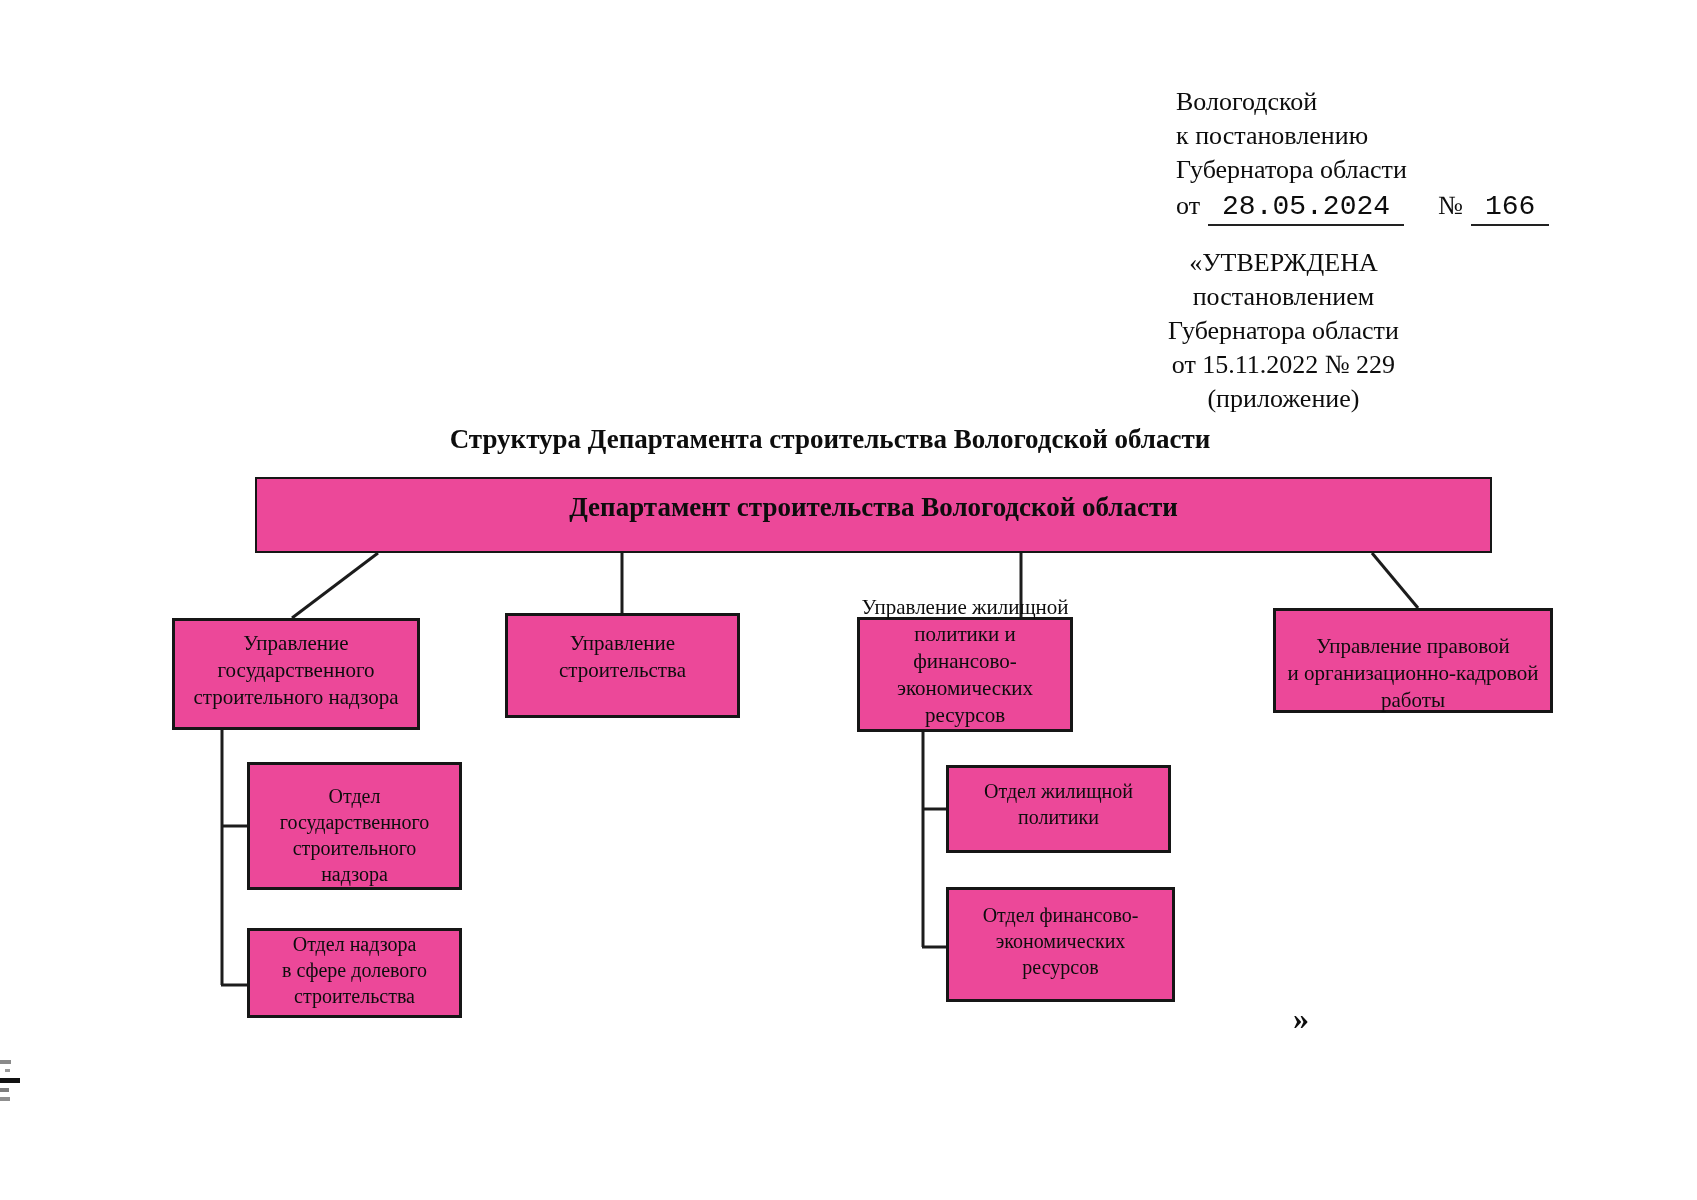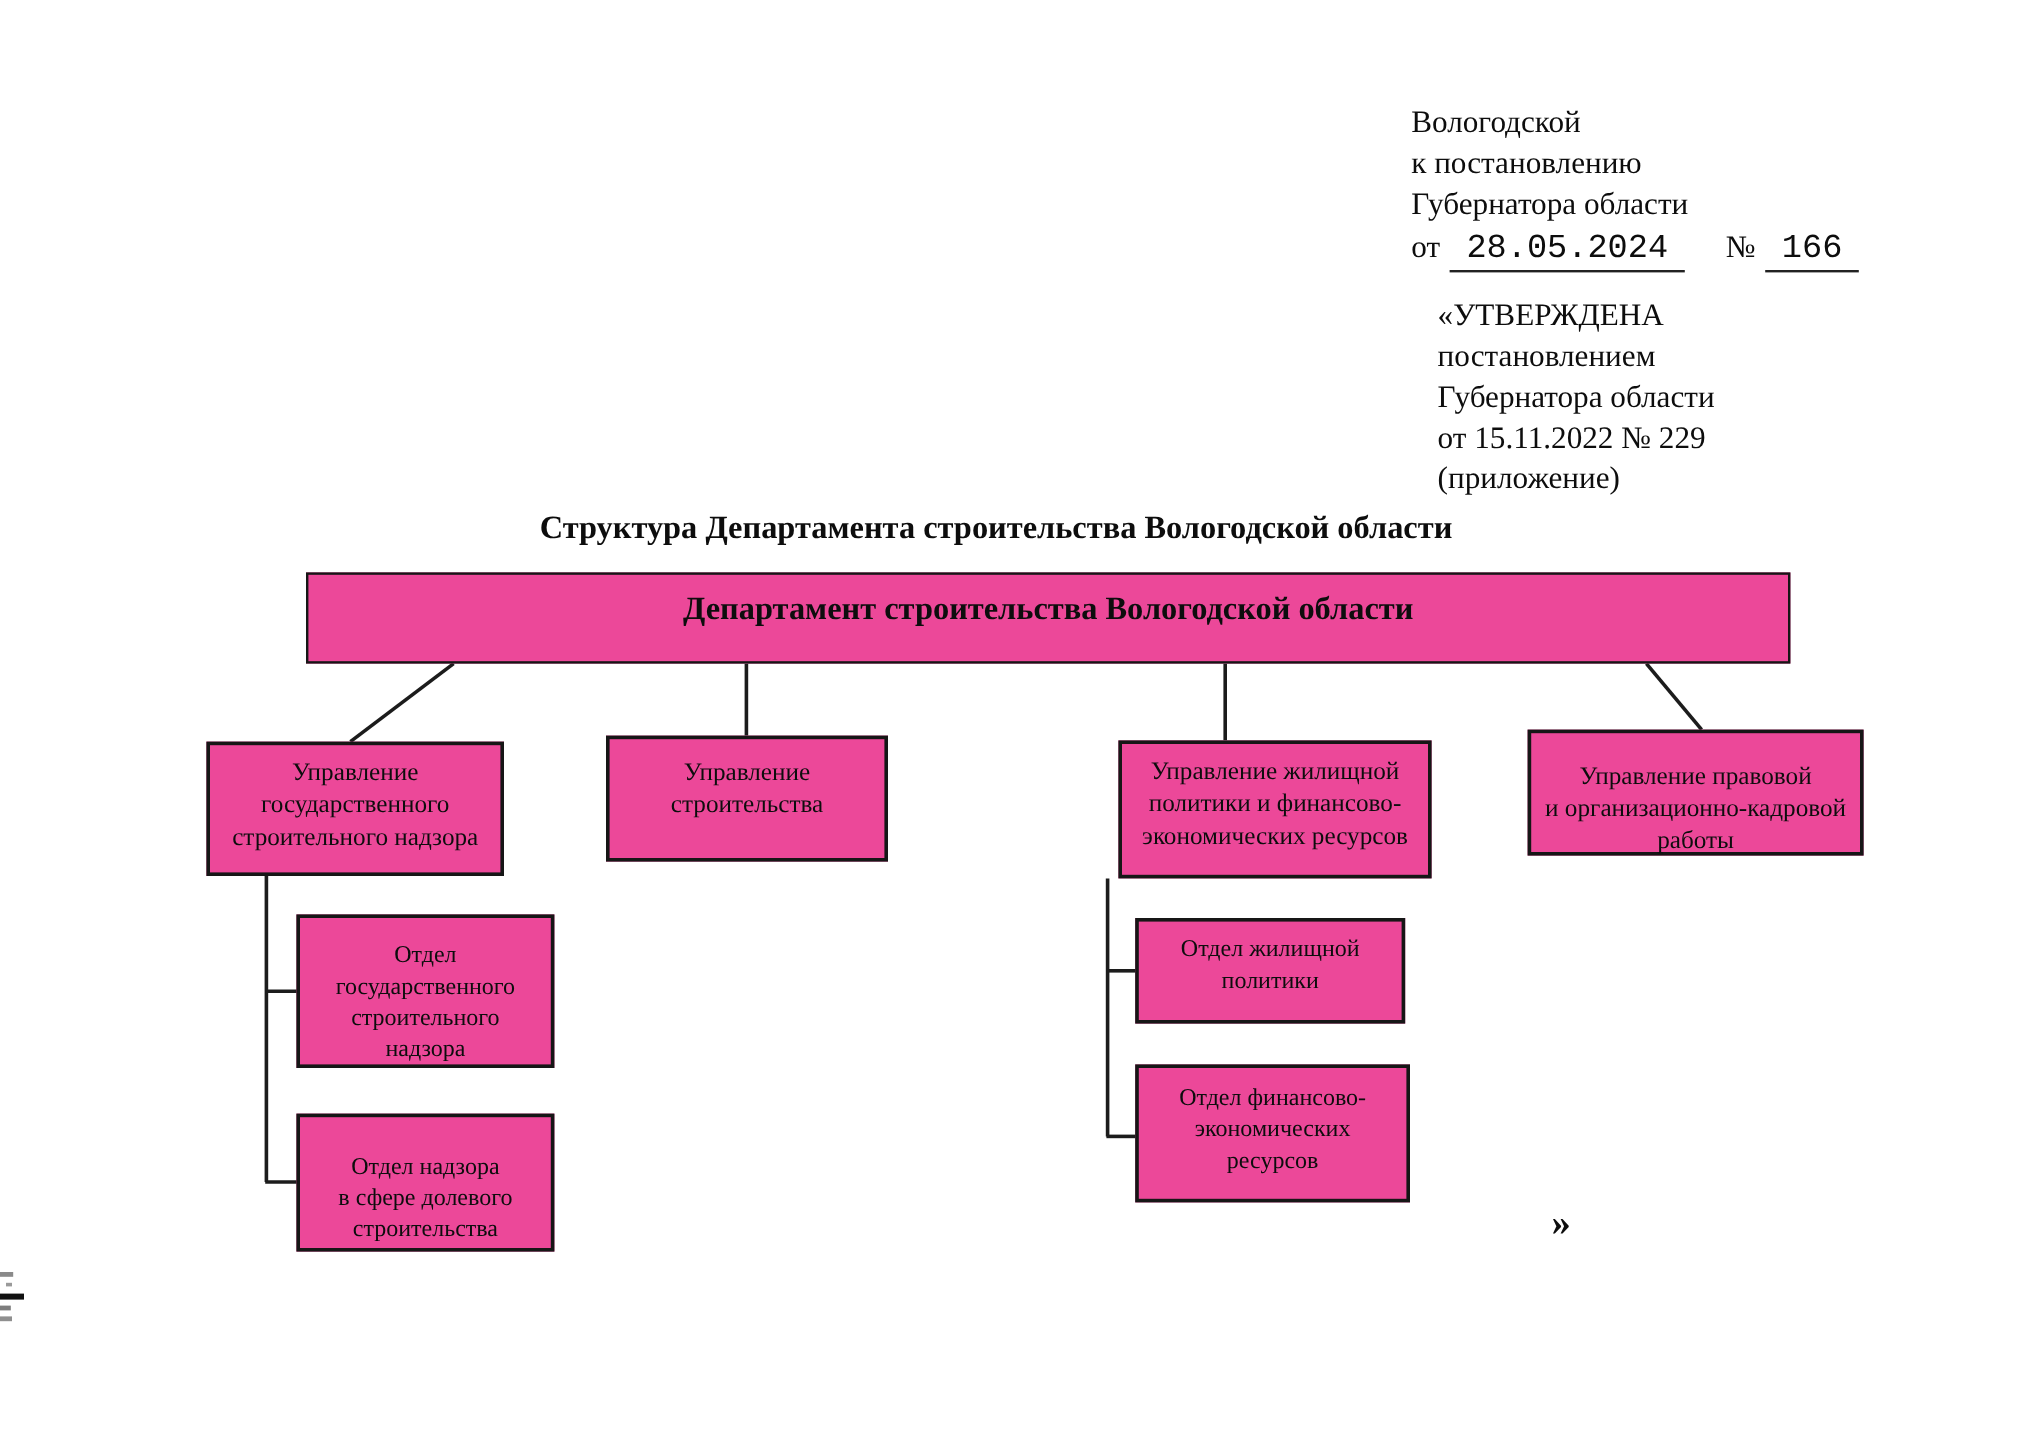--- a/index.html
+++ b/index.html
@@ -22,22 +22,22 @@
   .fill {
     font-family: "Liberation Mono", "DejaVu Sans Mono", monospace;
     font-size: 28px;
     border-bottom: 2px solid #222;
     padding: 0 14px 2px 14px;
     margin-left: 8px;
   }
   .numsign { margin-left: 34px; }
 
   .approval {
-    position: absolute; left: 1198px; top: 246px;
-    font-size: 26px; line-height: 34px; white-space: nowrap;
+    position: absolute; left: 1168px; top: 246px;
+    font-size: 26px; line-height: 34px; white-space: nowrap; text-align: center;
   }
 
   
   .chart-title {
     position: absolute; left: 400px; top: 424px; width: 860px;
     text-align: center; font-size: 27px; font-weight: bold;
   }
 
   
   .node {
@@ -51,26 +51,26 @@
   .node .label { white-space: pre-line; display: block; }
 
   .node.root {
     left: 255px; top: 477px; width: 1237px; height: 76px;
     border-width: 2px;
     font-size: 27px; font-weight: bold; line-height: 32px;
     padding-top: 12px;
   }
   .node.div1 { left: 172px;  top: 618px; width: 248px; height: 112px; padding-top: 9px; }
   .node.div2 { left: 505px;  top: 613px; width: 235px; height: 105px; padding-top: 14px; }
-  .node.div3 { left: 932px;  top: 617px; width: 261px; height: 115px; padding-top: 9px; }
+  .node.div3 { left: 857px;  top: 617px; width: 216px; height: 115px; padding-top: 9px; align-items: flex-end; }
   .node.div4 { left: 1273px; top: 608px; width: 280px; height: 105px; padding-top: 22px; }
 
   .node.sub { font-size: 20px; line-height: 26px; }
   .node.sub1a { left: 247px; top: 762px; width: 215px; height: 128px; padding-top: 21px; align-items: flex-end; }
-  .node.sub1b { left: 247px; top: 928px; width: 215px; height: 115px; padding-top: 28px; }
+  .node.sub1b { left: 247px; top: 928px; width: 215px; height: 90px; padding-top: 0; }
   .node.sub3a { left: 946px; top: 765px; width: 225px; height: 88px;  padding-top: 10px; }
   .node.sub3b { left: 946px; top: 887px; width: 229px; height: 115px; padding-top: 12px; }
 
   .connectors {
     position: absolute; left: 0; top: 0;
     width: 1697px; height: 1200px;
     pointer-events: none;
   }
 
   .closing-quote {

